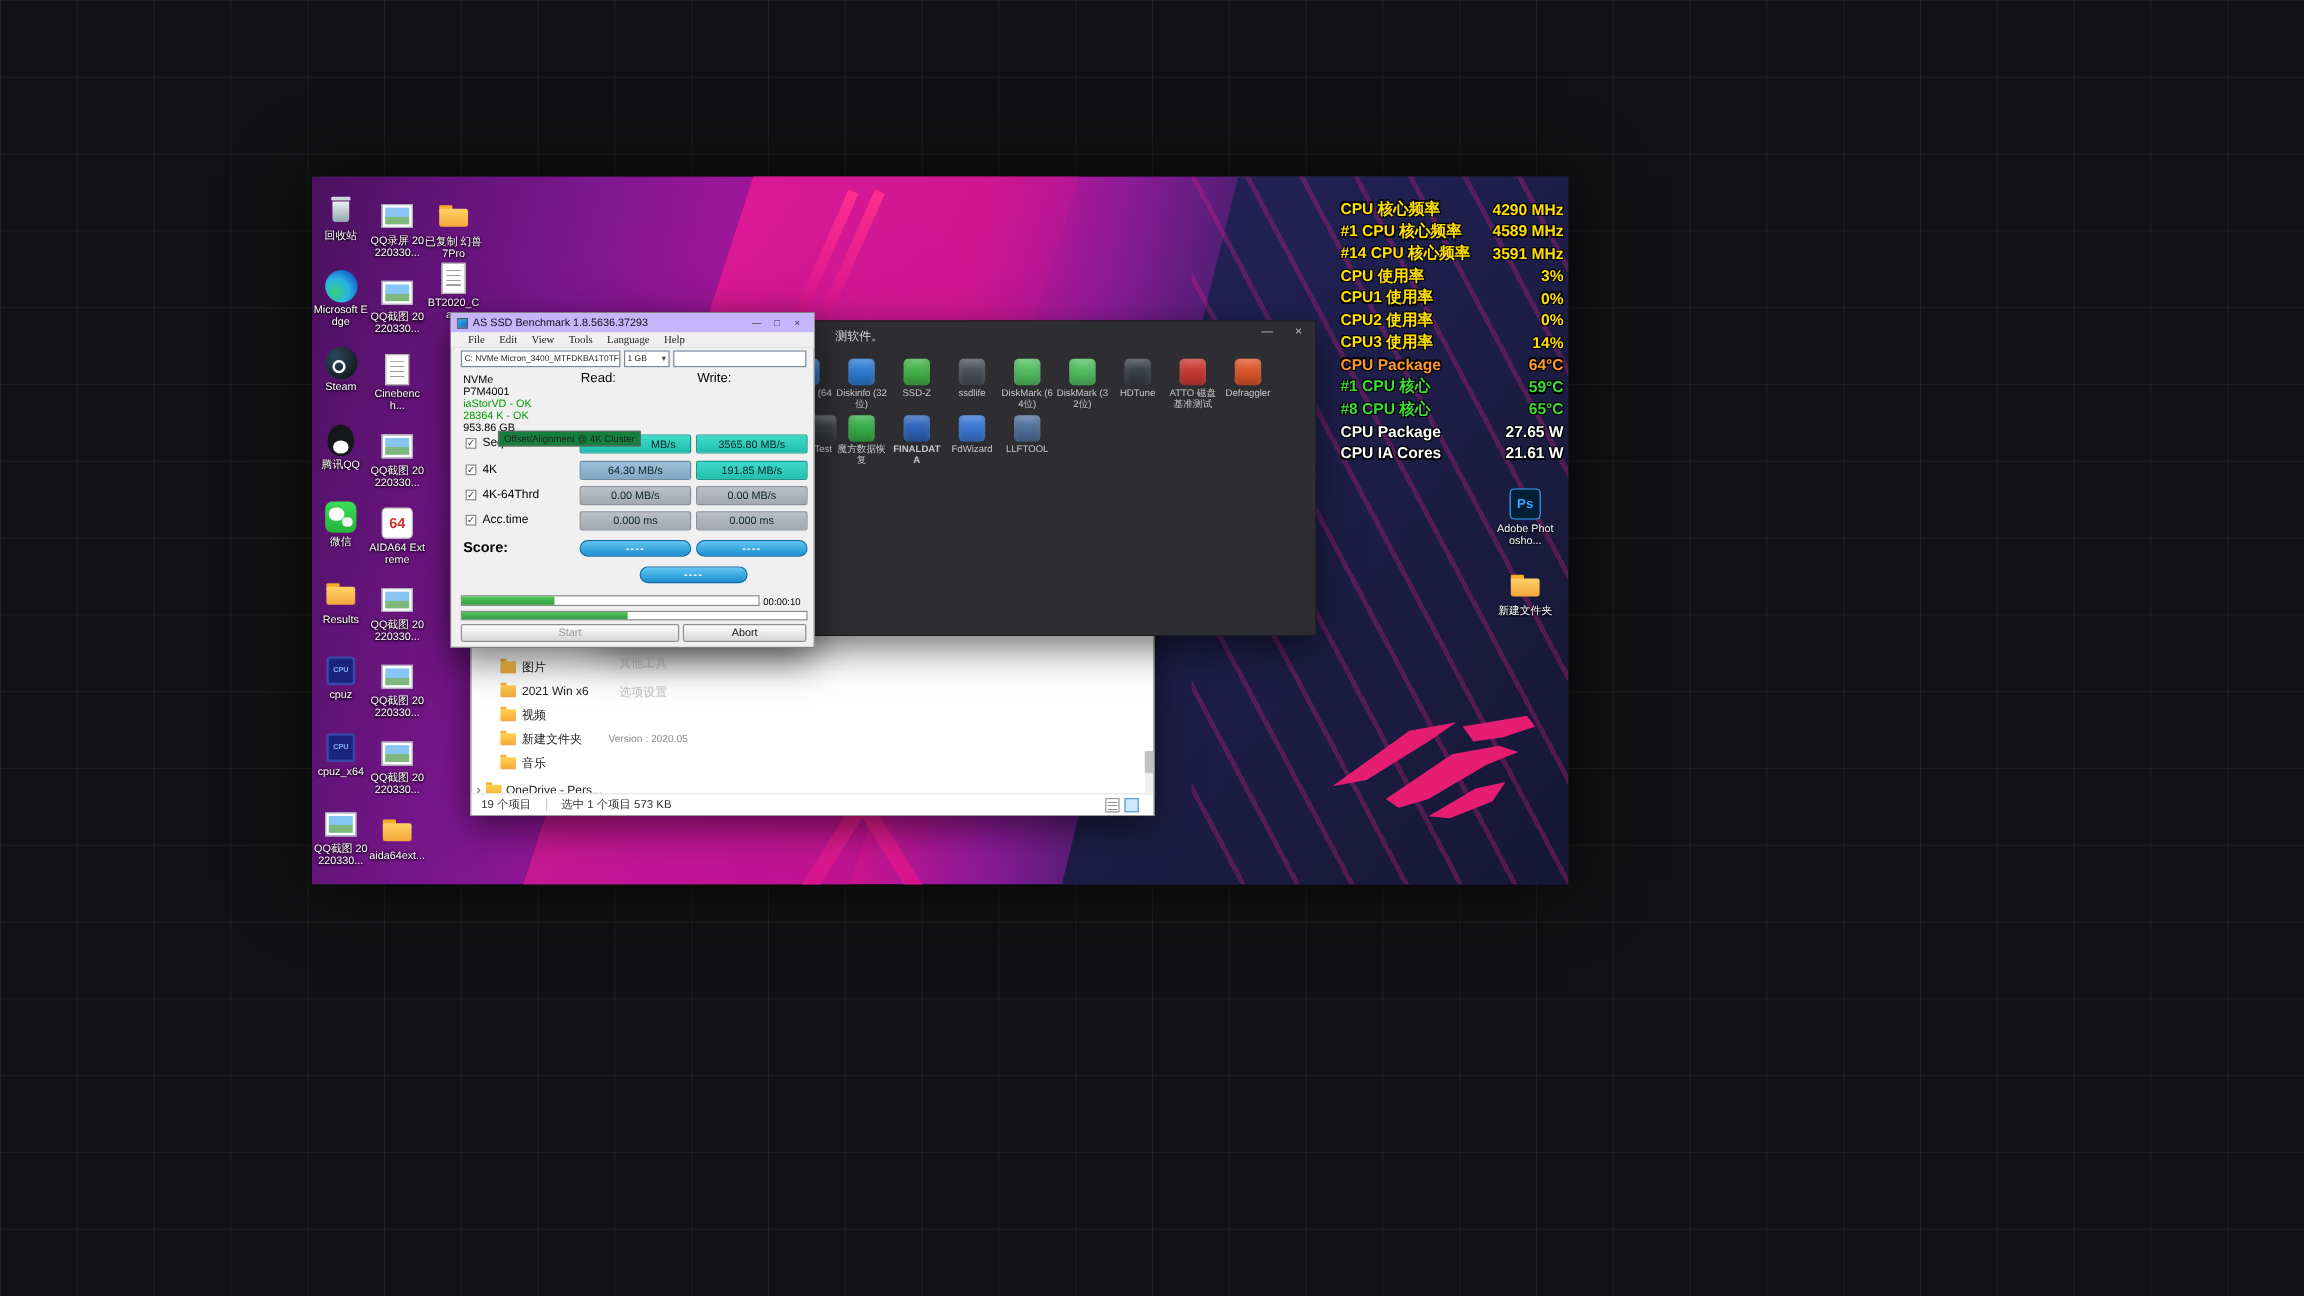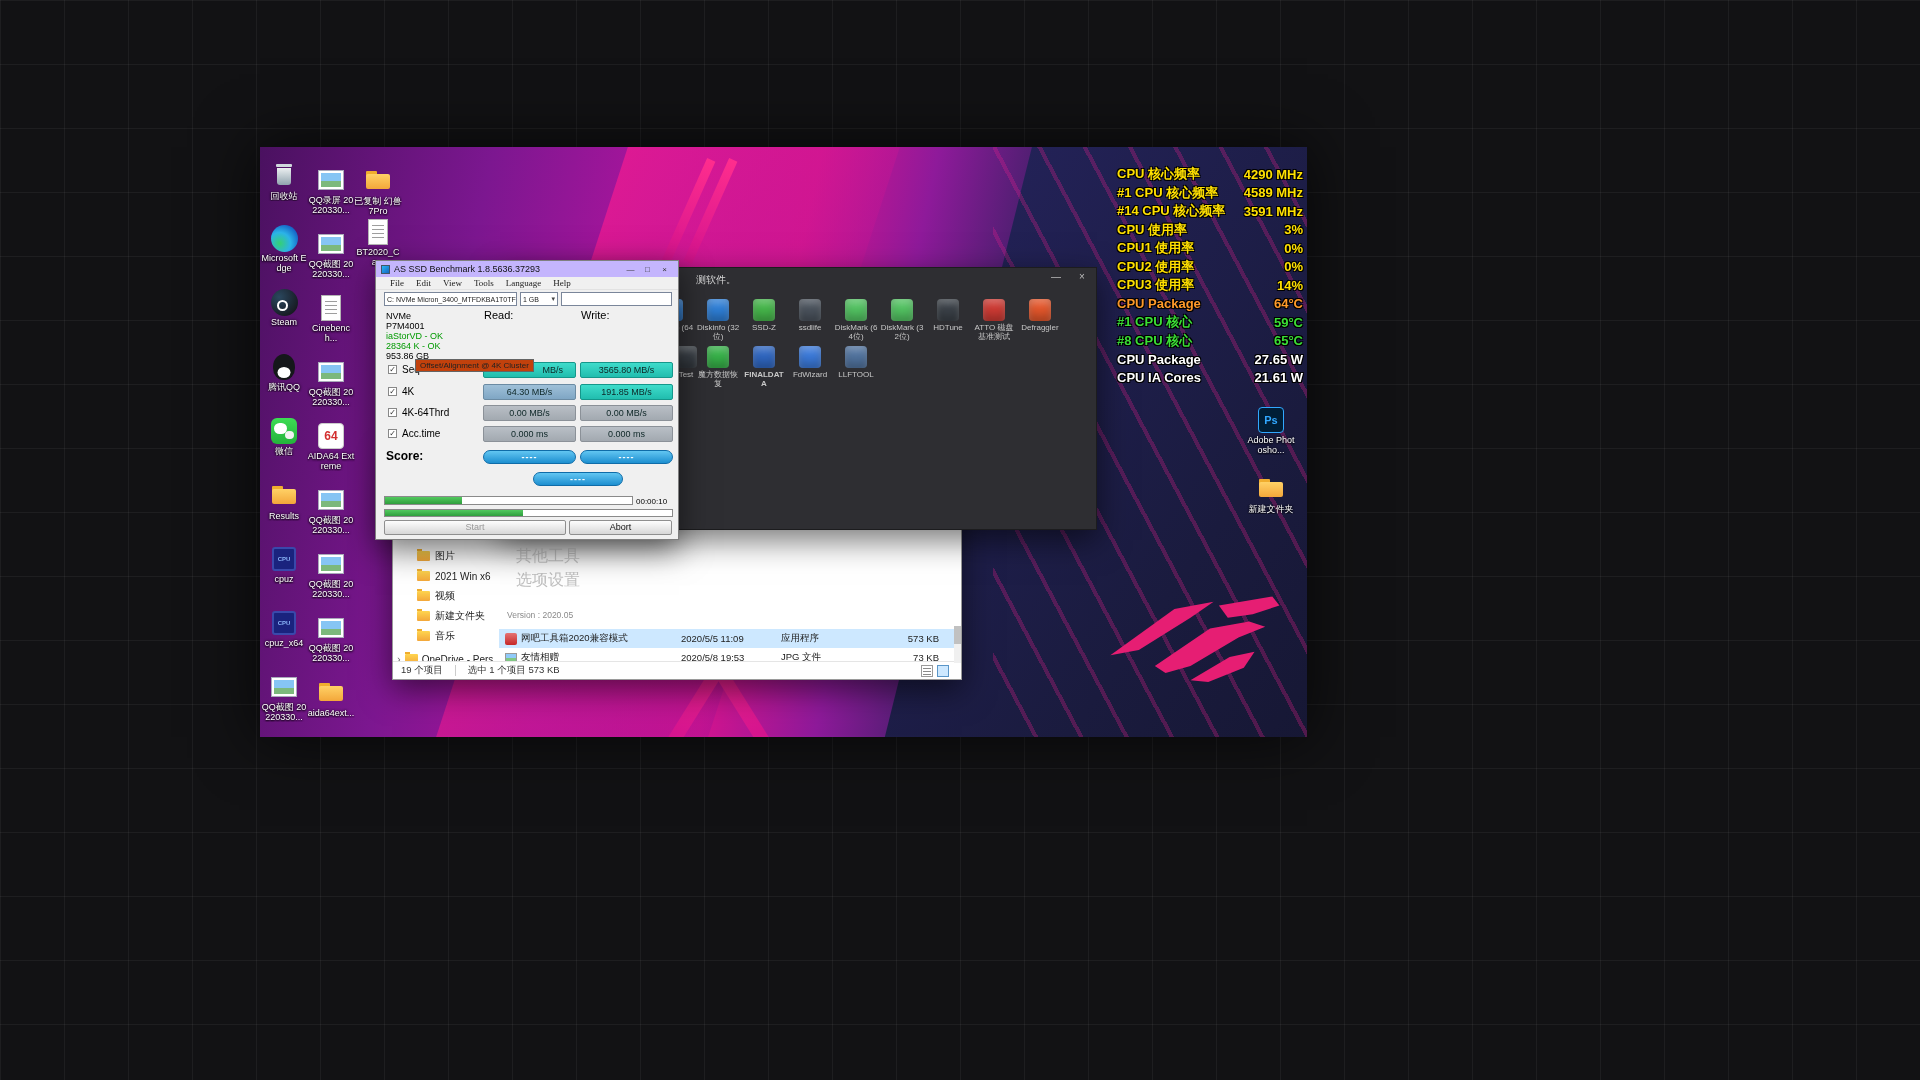--- a/index.html
+++ b/index.html
@@ -97,21 +97,21 @@
 
   
   #toolbox{left:240px;top:120px;width:597px;height:263px;background:#2e2e32;border:1px solid #1c1c1e;z-index:20;}
   .tb-title{position:absolute;left:195px;top:5px;font-size:10px;color:#d8d8d8;}
   .tb-ctl{position:absolute;top:3px;width:18px;text-align:center;color:#bbb;font-size:10px;cursor:default;}
   .tb-min{left:546px;} .tb-close{left:572px;}
   #tool-icons{position:absolute;left:0;top:26px;right:0;height:110px;}
   .ti{position:absolute;width:44px;text-align:center;}
   .tsq{width:22px;height:22px;margin:0 auto;border-radius:4px;box-shadow:inset 0 -6px 8px rgba(0,0,0,.25), inset 0 5px 6px rgba(255,255,255,.25);}
   .tlb{font-size:8px;line-height:9px;color:#c8c8c8;margin-top:2px;word-break:break-all;max-height:19px;overflow:hidden;}
-  .tb-menu{position:absolute;left:15px;font-size:16px;color:#c0c0c0;cursor:default;}
+  .tb-menu{position:absolute;left:15px;font-size:10px;color:#c0c0c0;cursor:default;}
   .tb-ver{position:absolute;left:6px;top:342px;font-size:8.5px;color:#8a8a8a;}
 
   
   #assd{left:115px;top:113px;width:304px;height:280px;background:#f0f0f0;border:1px solid #7f7f7f;z-index:30;}
   .a-title{height:16px;background:#c4b5fd;display:flex;align-items:center;gap:4px;padding:0 5px;font-size:9px;color:#111;}
   .assd-ico{width:9px;height:9px;background:linear-gradient(135deg,#29b6f6,#1565c0);border:1px solid #456;flex:0 0 9px;}
   .a-ctls{margin-left:auto;display:flex;}
   .a-ctl{width:17px;text-align:center;font-size:8px;color:#333;cursor:default;}
   #assd-menu{height:13px;display:flex;align-items:center;padding-left:8px;background:#f0f0f0;border-bottom:1px solid #e2e2e2;}
   .ami{font-size:9px;color:#222;padding:0 6px;cursor:default;font-family:Liberation Serif, serif;}
@@ -139,21 +139,21 @@
   .pill-w{left:204px;top:189px;width:93px;}
   .pill-t{left:157px;top:211px;width:90px;}
   .pbar{position:absolute;background:#fff;border:1px solid #8a8a8a;}
   .pbar .fill{height:100%;background:linear-gradient(#52c95e,#2f9e3d);}
   #pb1{left:8px;top:235px;width:249px;height:9px;}
   #pb2{left:8px;top:248px;width:289px;height:8px;}
   .ptime{position:absolute;left:260px;top:236px;font-size:8px;color:#000;}
   .abtn{position:absolute;top:259px;height:15px;background:linear-gradient(#fdfdfd,#d7d7d7);border:1px solid #8f8f8f;border-radius:2px;font-size:9px;text-align:center;line-height:13px;cursor:default;}
   .abtn.start{left:8px;width:182px;color:#999;}
   .abtn.abort{left:193px;width:103px;color:#111;}
-  #assd-tip{position:absolute;left:39px;top:98px;background:#c2410c;border:1px solid #646464;padding:1px 4px;font-size:8px;color:#222;white-space:nowrap;z-index:60;}
+  #assd-tip{position:absolute;left:39px;top:98px;background:#15803d;border:1px solid #646464;padding:1px 4px;font-size:8px;color:#222;white-space:nowrap;z-index:60;}
 </style>
 </head>
 <body>
 
 <div class="stage">
   <div class="desktop">
 
     <div id="wallpaper">
       <div class="wp-mag"></div>
       <div class="wp-navy"></div>
@@ -343,36 +343,20 @@
           <div class="srow">
             <span class="sfold"></span>
             <span>音乐</span>
           </div>
         </div>
       <div class="exp-one">
         <span class="chev">›</span>
         <span class="sfold"></span>
         <span>OneDrive - Pers...</span>
       </div>
-      <div id="exp-files">
-          <div class="frow sel">
-            <span class="fic fi-app"></span>
-            <span class="fname">网吧工具箱2020兼容模式</span>
-            <span class="fdate">2020/5/5 11:09</span>
-            <span class="ftype">应用程序</span>
-            <span class="fsize">573 KB</span>
-          </div>
-          <div class="frow">
-            <span class="fic fi-img"></span>
-            <span class="fname">友情相赠</span>
-            <span class="fdate">2020/5/8 19:53</span>
-            <span class="ftype">JPG 文件</span>
-            <span class="fsize">73 KB</span>
-          </div>
-        </div>
       <div class="exp-status">
         <span>19 个项目</span>
         <span class="ssep"></span>
         <span>选中 1 个项目 573 KB</span>
         <span class="viewicons">
           <span class="vi vi-list"></span>
           <span class="vi vi-thumb sel"></span>
         </span>
       </div>
       <div class="exp-scroll">

